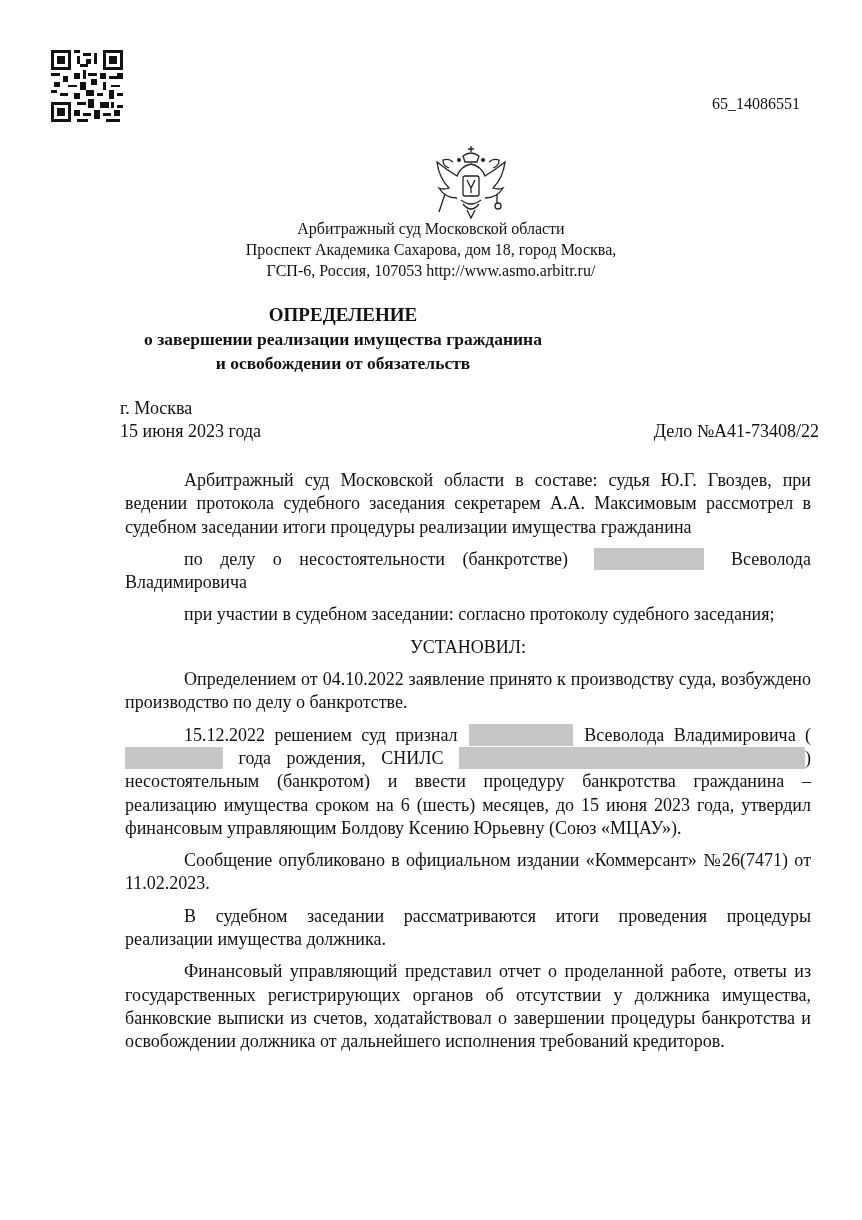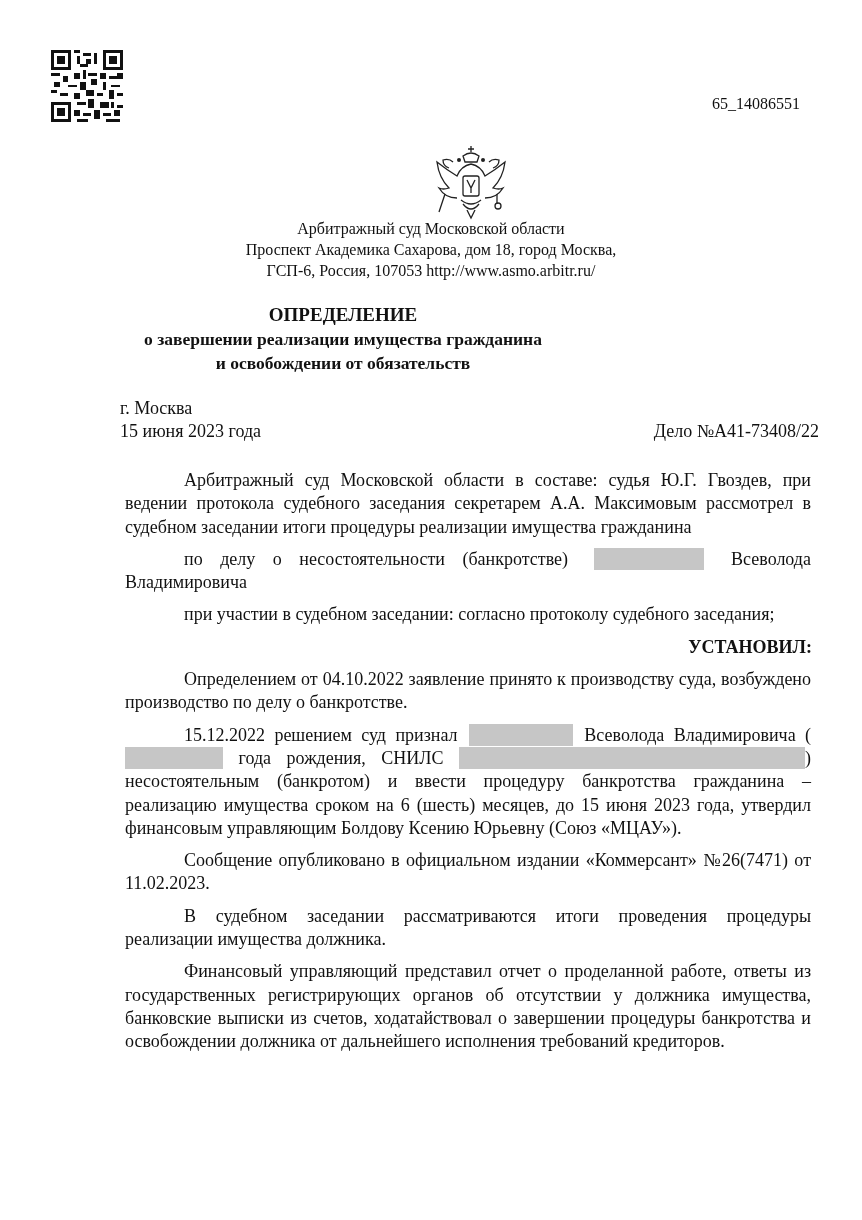--- a/index.html
+++ b/index.html
@@ -9,21 +9,21 @@
   .docid { position:absolute; right:62px; top:53px; font-size:16px;margin-top:42px; }
   .emblem { position:absolute; left:433px; top:142px; width:72px; width:76px; height:80px; }
   .court { position:absolute; left:0; width:862px; top:218px; text-align:center; font-size:16px; line-height:21px; }
   .court div { white-space:nowrap; }
   .title { position:absolute; left:0; width:686px; top:303px; text-align:center; font-weight:bold; font-size:19px; line-height:24px; }
   .title .sub { font-size:17.5px; }
   .city { position:absolute; left:120px; top:397px; font-size:18px; line-height:23px; }
   .case { position:absolute; right:43px; top:420px; font-size:18px; line-height:23px; }
   .body { position:absolute; left:116px; width:704px; top:460px; font-size:18px; line-height:23.3px; }
   .p { text-align:justify; text-align-last:left; text-indent:59px; margin:9px; }
-  .heading { text-align:right; font-weight:bold; margin:8px; }
+  .heading { text-align:center; font-weight:normal; margin:8px; }
   .redact { display:inline-block; background:#c6c6c6; height:22px; vertical-align:-5px; }
 </style>
 </head>
 <body>
 
 <svg class="qr" viewBox="0 0 25 25" shape-rendering="crispEdges">
   <rect x="0" y="0" width="7" height="7" fill="#111"></rect>
     <rect x="1" y="1" width="5" height="5" fill="#fff"></rect>
     <rect x="2" y="2" width="3" height="3" fill="#111"></rect>
   <rect x="18" y="0" width="7" height="7" fill="#111"></rect>

